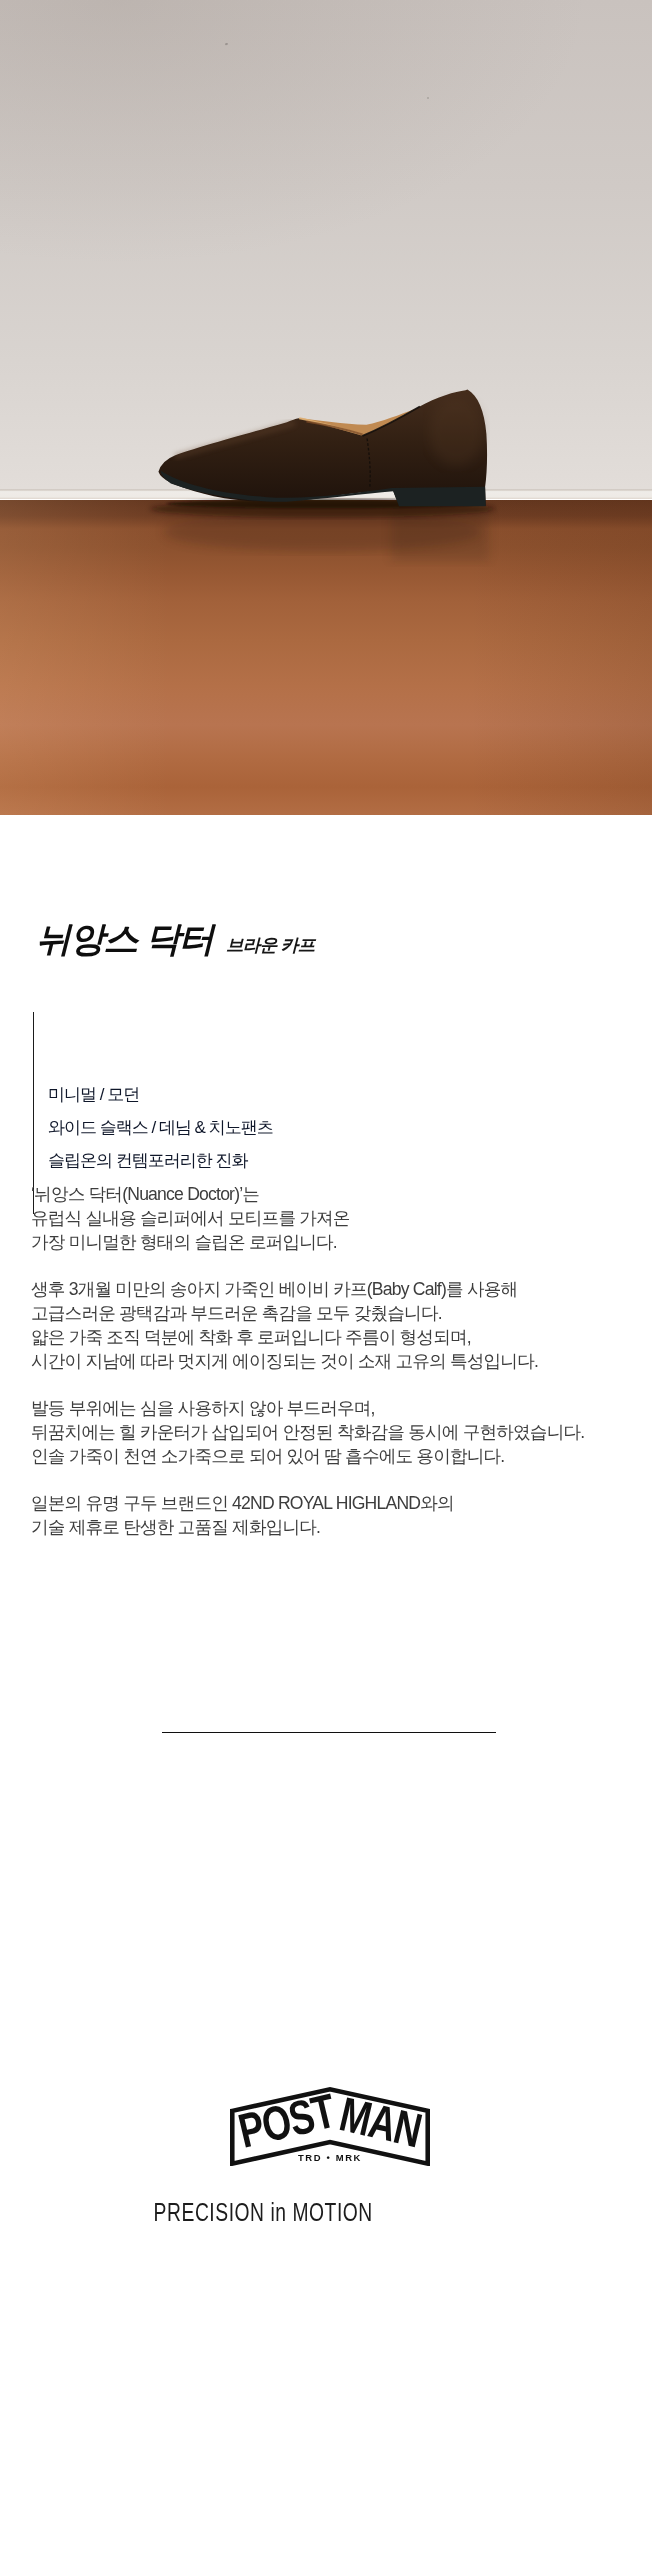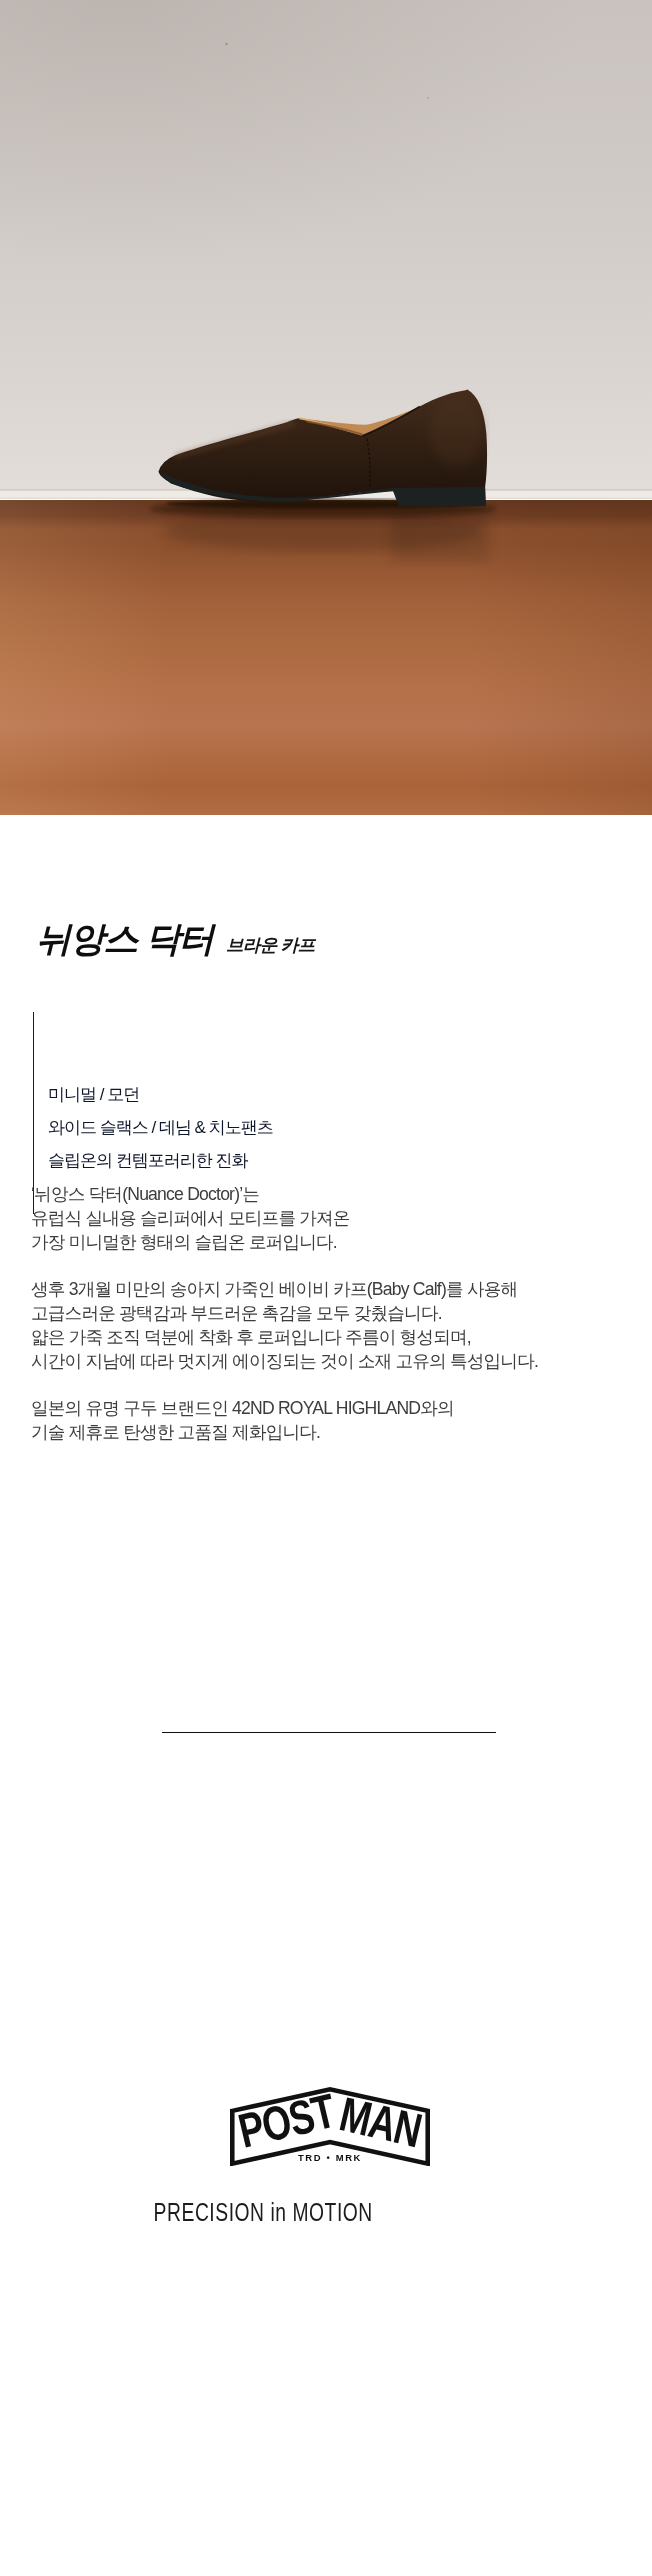--- a/index.html
+++ b/index.html
@@ -156,20 +156,23 @@
   </ul>
 
   <div class="paragraphs">
     <p>‘뉘앙스 닥터(Nuance Doctor)’는
 유럽식 실내용 슬리퍼에서 모티프를 가져온
 가장 미니멀한 형태의 슬립온 로퍼입니다.</p>
     <p>생후 3개월 미만의 송아지 가죽인 베이비 카프(Baby Calf)를 사용해
 고급스러운 광택감과 부드러운 촉감을 모두 갖췄습니다.
 얇은 가죽 조직 덕분에 착화 후 로퍼입니다 주름이 형성되며,
 시간이 지남에 따라 멋지게 에이징되는 것이 소재 고유의 특성입니다.</p>
+    <p>발등 부위에는 심을 사용하지 않아 부드러우며,
+뒤꿈치에는 힐 카운터가 삽입되어 안정된 착화감을 동시에 구현하였습니다.
+인솔 가죽이 천연 소가죽으로 되어 있어 땀 흡수에도 용이합니다.</p>
     <p>일본의 유명 구두 브랜드인 42ND ROYAL HIGHLAND와의
 기술 제휴로 탄생한 고품질 제화입니다.</p>
   </div>
 
   <div class="divider"></div>
 
   <div class="logo-wrap">
     <svg viewBox="0 0 307 121" width="200" height="79">
       <path id="logo-baseline" d="M 14 95 L 153.5 62 L 296 95" fill="none"></path>
       <path d="M 3.5 36.5 L 153.5 3.5 L 303.5 36.5 L 303.5 117.5 L 153.5 84.5 L 3.5 117.5 Z" fill="none" stroke="#111" stroke-width="7" stroke-linejoin="miter"></path>

